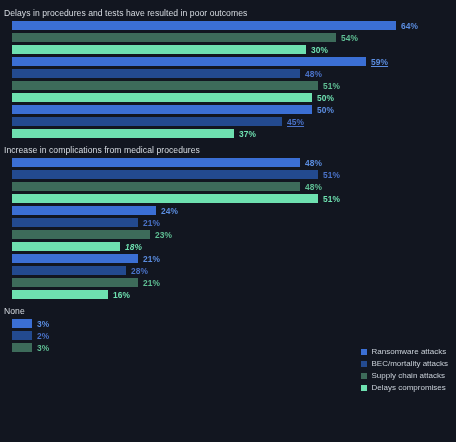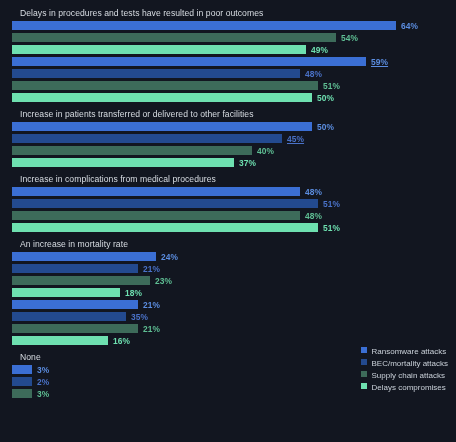--- a/index.html
+++ b/index.html
@@ -15,21 +15,21 @@
     left:0;top:0;
     width:456px;height:442px;
     box-sizing:border-box;
     padding:4px 0 0 0;
   }
   .group{ margin:0 0 0 0; }
   .group-label{
     color:#d8dde3;
     font-size:8.6px;
     line-height:10px;
-    padding:4px 0 3px 20px;
+    padding:4px 0 3px 4px;
     letter-spacing:0.05px;
     white-space:nowrap;
   }
   .bar-row{
     display:flex;
     align-items:center;
     height:9px;
     margin-bottom:3px;
     padding-left:12px;
   }
@@ -48,20 +48,21 @@
   .legend{
     position:absolute;
     right:8px;
     bottom:50px;
     display:flex;
     flex-direction:column;
     gap:3px;
   }
   .legend-item{
     display:flex;
+    align-items:center;
     gap:5px;
   }
   .legend-swatch{
     width:6px;height:6px;
     flex:0 0 auto;
   }
   .legend-label{
     color:#c9d0d8;
     font-size:8px;
     white-space:nowrap;
@@ -76,21 +77,21 @@
       <div class="bar-row">
         <div class="bar" style="background: rgb(59, 111, 212); width: 384px;"></div>
         <span class="bar-value" style="color: rgb(91, 141, 224);">64%</span>
       </div>
       <div class="bar-row">
         <div class="bar" style="background: rgb(61, 107, 90); width: 324px;"></div>
         <span class="bar-value" style="color: rgb(95, 191, 148);">54%</span>
       </div>
       <div class="bar-row">
         <div class="bar" style="background: rgb(110, 224, 176); width: 294px;"></div>
-        <span class="bar-value" style="color: rgb(110, 224, 176);">49%</span>
+        <span class="bar-value" style="color: rgb(110, 224, 176);">30%</span>
       </div>
     </div>
     <div class="group">
       <div class="bar-row">
         <div class="bar" style="background: rgb(59, 111, 212); width: 354px;"></div>
         <span class="bar-value" style="color: rgb(91, 141, 224); text-decoration: underline;">59%</span>
       </div>
       <div class="bar-row">
         <div class="bar" style="background: rgb(35, 74, 143); width: 288px;"></div>
         <span class="bar-value" style="color: rgb(74, 114, 200);">48%</span>
@@ -98,34 +99,29 @@
       <div class="bar-row">
         <div class="bar" style="background: rgb(61, 107, 90); width: 306px;"></div>
         <span class="bar-value" style="color: rgb(95, 191, 148);">51%</span>
       </div>
       <div class="bar-row">
         <div class="bar" style="background: rgb(110, 224, 176); width: 300px;"></div>
         <span class="bar-value" style="color: rgb(110, 224, 176);">50%</span>
       </div>
     </div>
     <div class="group">
-      <div class="group-label">Increase in patients transferred or delivered to other facilities</div>
       <div class="bar-row">
         <div class="bar" style="background: rgb(59, 111, 212); width: 300px;"></div>
         <span class="bar-value" style="color: rgb(91, 141, 224);">50%</span>
       </div>
       <div class="bar-row">
         <div class="bar" style="background: rgb(35, 74, 143); width: 270px;"></div>
         <span class="bar-value" style="color: rgb(74, 114, 200); text-decoration: underline;">45%</span>
       </div>
       <div class="bar-row">
-        <div class="bar" style="background: rgb(61, 107, 90); width: 240px;"></div>
-        <span class="bar-value" style="color: rgb(95, 191, 148);">40%</span>
-      </div>
-      <div class="bar-row">
         <div class="bar" style="background: rgb(110, 224, 176); width: 222px;"></div>
         <span class="bar-value" style="color: rgb(110, 224, 176);">37%</span>
       </div>
     </div>
     <div class="group">
       <div class="group-label">Increase in complications from medical procedures</div>
       <div class="bar-row">
         <div class="bar" style="background: rgb(59, 111, 212); width: 288px;"></div>
         <span class="bar-value" style="color: rgb(91, 141, 224);">48%</span>
       </div>
@@ -136,46 +132,45 @@
       <div class="bar-row">
         <div class="bar" style="background: rgb(61, 107, 90); width: 288px;"></div>
         <span class="bar-value" style="color: rgb(95, 191, 148);">48%</span>
       </div>
       <div class="bar-row">
         <div class="bar" style="background: rgb(110, 224, 176); width: 306px;"></div>
         <span class="bar-value" style="color: rgb(110, 224, 176);">51%</span>
       </div>
     </div>
     <div class="group">
-      <div class="group-label">An increase in mortality rate</div>
       <div class="bar-row">
         <div class="bar" style="background: rgb(59, 111, 212); width: 144px;"></div>
         <span class="bar-value" style="color: rgb(91, 141, 224);">24%</span>
       </div>
       <div class="bar-row">
         <div class="bar" style="background: rgb(35, 74, 143); width: 126px;"></div>
         <span class="bar-value" style="color: rgb(74, 114, 200);">21%</span>
       </div>
       <div class="bar-row">
         <div class="bar" style="background: rgb(61, 107, 90); width: 138px;"></div>
         <span class="bar-value" style="color: rgb(95, 191, 148);">23%</span>
       </div>
       <div class="bar-row">
         <div class="bar" style="background: rgb(110, 224, 176); width: 108px;"></div>
-        <span class="bar-value" style="color: rgb(110, 224, 176);">18%</span>
+        <span class="bar-value" style="color: rgb(110, 224, 176); font-style: italic;">18%</span>
       </div>
     </div>
     <div class="group">
       <div class="bar-row">
         <div class="bar" style="background: rgb(59, 111, 212); width: 126px;"></div>
         <span class="bar-value" style="color: rgb(91, 141, 224);">21%</span>
       </div>
       <div class="bar-row">
         <div class="bar" style="background: rgb(35, 74, 143); width: 114px;"></div>
-        <span class="bar-value" style="color: rgb(74, 114, 200);">35%</span>
+        <span class="bar-value" style="color: rgb(74, 114, 200);">28%</span>
       </div>
       <div class="bar-row">
         <div class="bar" style="background: rgb(61, 107, 90); width: 126px;"></div>
         <span class="bar-value" style="color: rgb(95, 191, 148);">21%</span>
       </div>
       <div class="bar-row">
         <div class="bar" style="background: rgb(110, 224, 176); width: 96px;"></div>
         <span class="bar-value" style="color: rgb(110, 224, 176);">16%</span>
       </div>
     </div>

